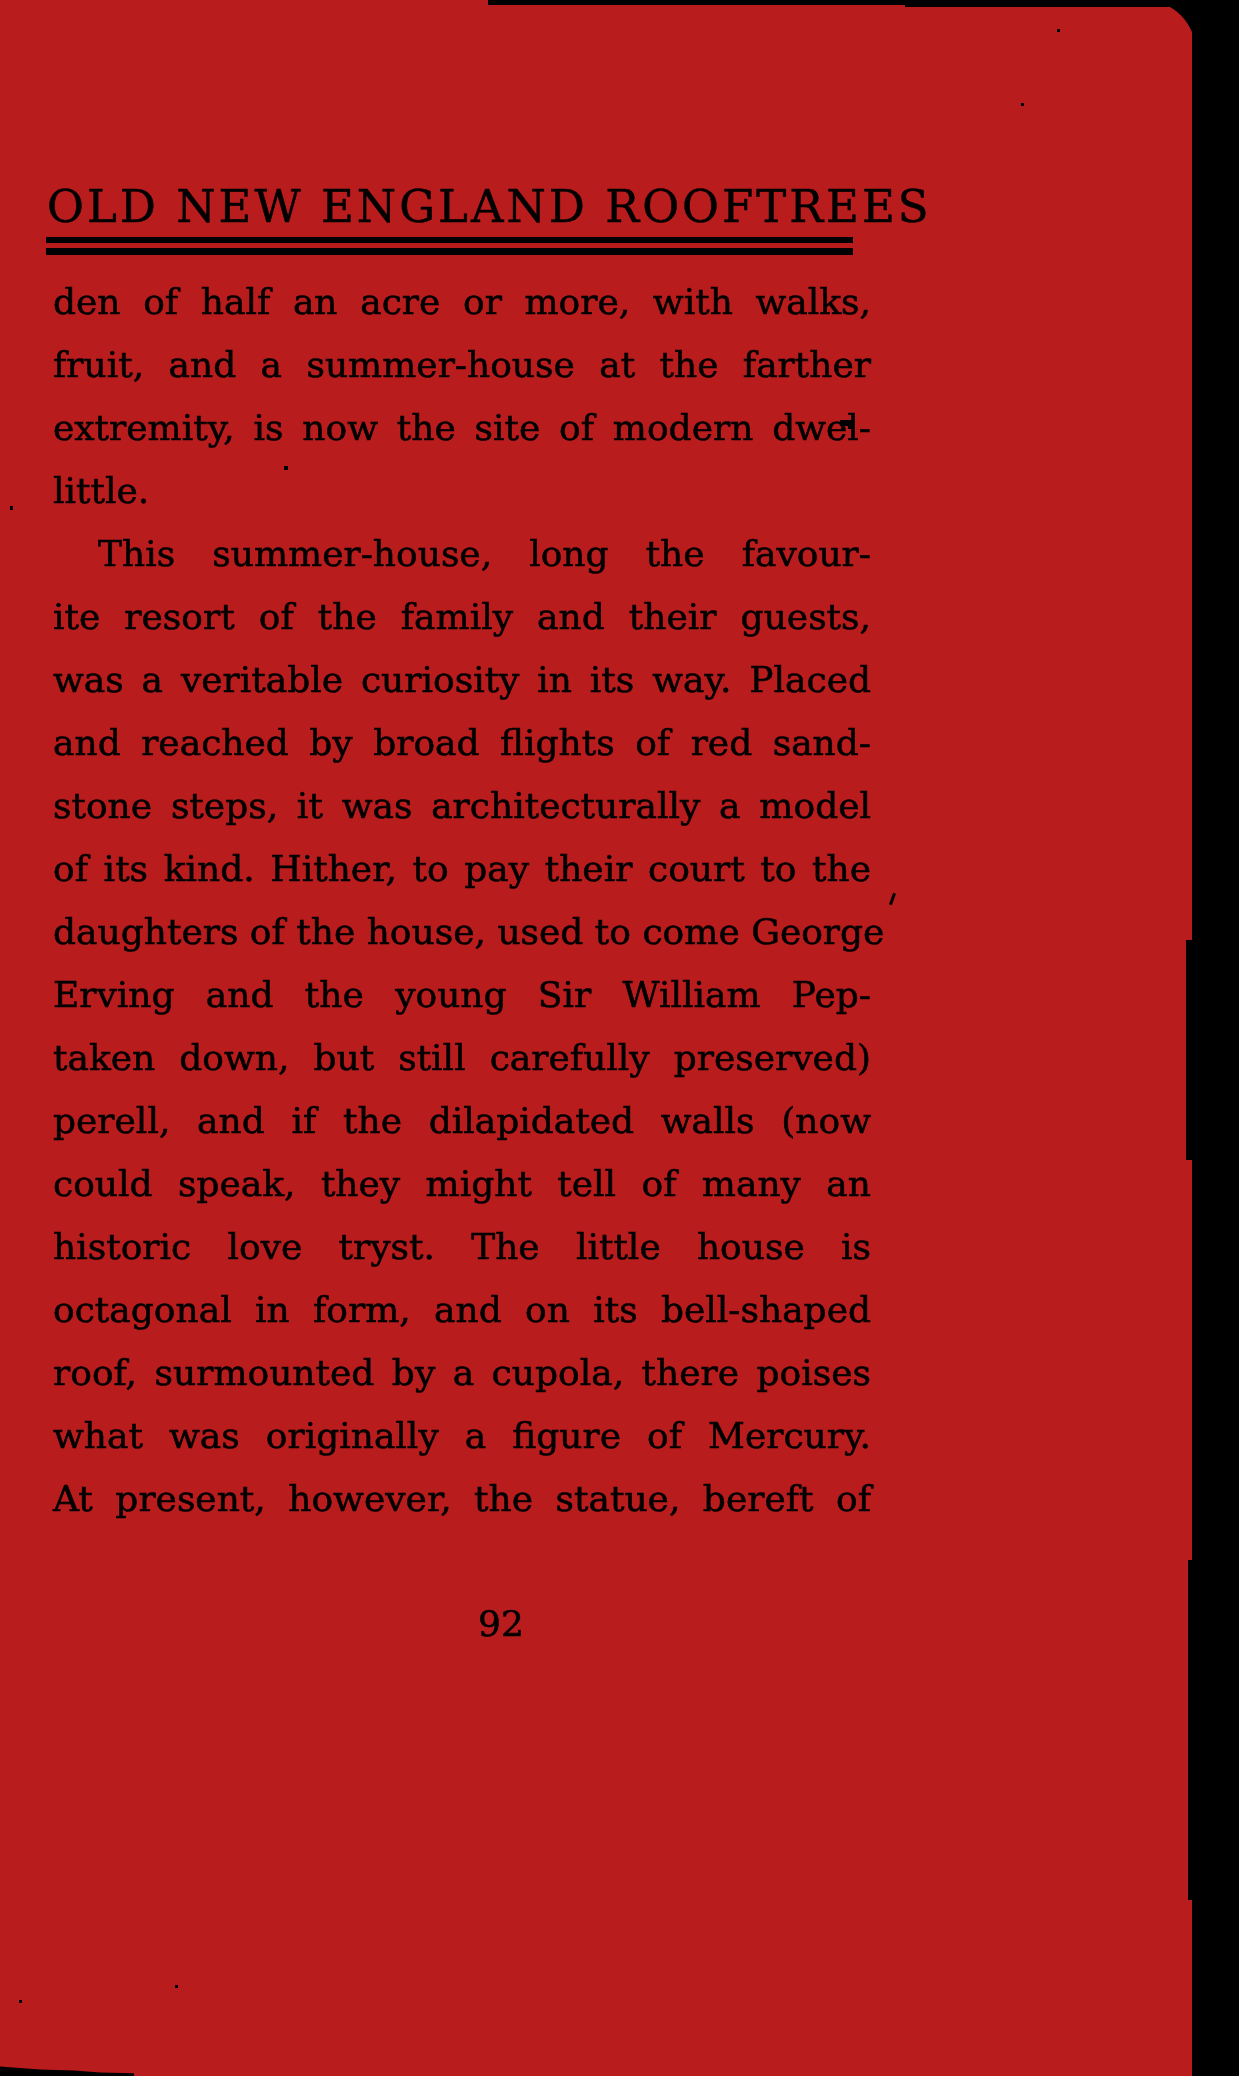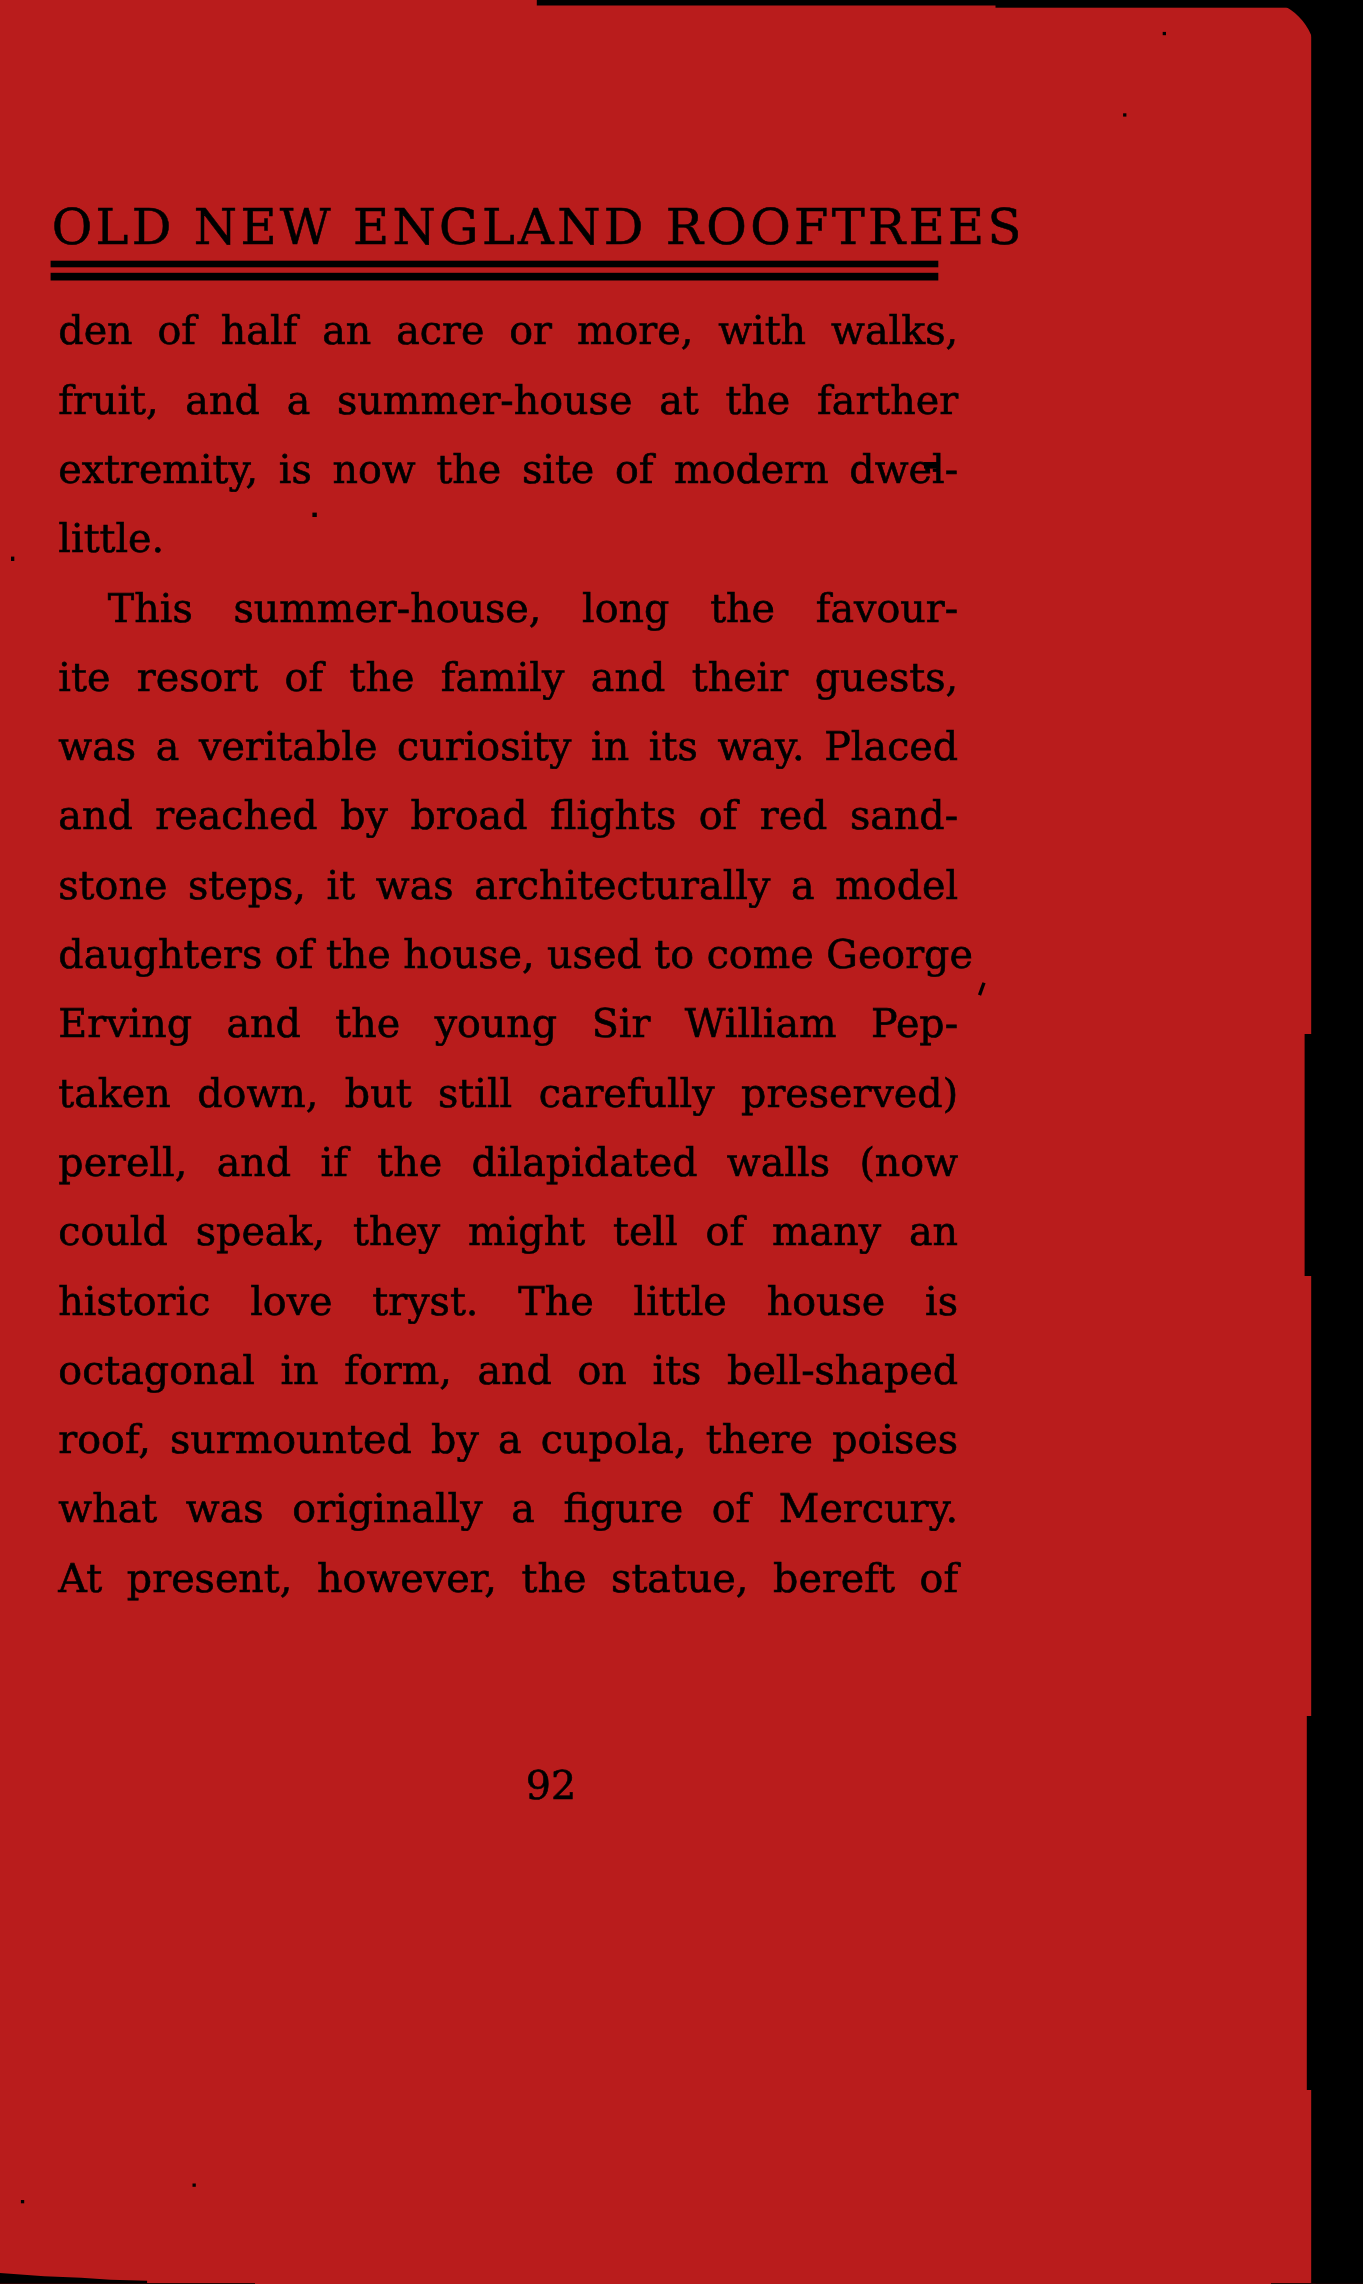--- a/index.html
+++ b/index.html
@@ -91,20 +91,21 @@
     <div class="body-text">
       <div class="line">den of half an acre or more, with walks,</div>
       <div class="line">fruit, and a summer-house at the farther</div>
       <div class="line">extremity, is now the site of modern dwel-</div>
       <div class="line no-just">little.</div>
       <div class="line indent">This summer-house, long the favour-</div>
       <div class="line">ite resort of the family and their guests,</div>
       <div class="line">was a veritable curiosity in its way.  Placed</div>
       <div class="line">and reached by broad flights of red sand-</div>
       <div class="line">stone steps, it was architecturally a model</div>
+      <div class="line">of its kind.  Hither, to pay their court to the</div>
       <div class="line">daughters of the house, used to come George</div>
       <div class="line">Erving and the young Sir William Pep-</div>
       <div class="line">taken down, but still carefully preserved)</div>
       <div class="line">perell, and if the dilapidated walls (now</div>
       <div class="line">could speak, they might tell of many an</div>
       <div class="line">historic love tryst.   The little house is</div>
       <div class="line">octagonal in form, and on its bell-shaped</div>
       <div class="line">roof, surmounted by a cupola, there poises</div>
       <div class="line">what was originally a figure of Mercury.</div>
       <div class="line">At present, however, the statue, bereft of</div>

